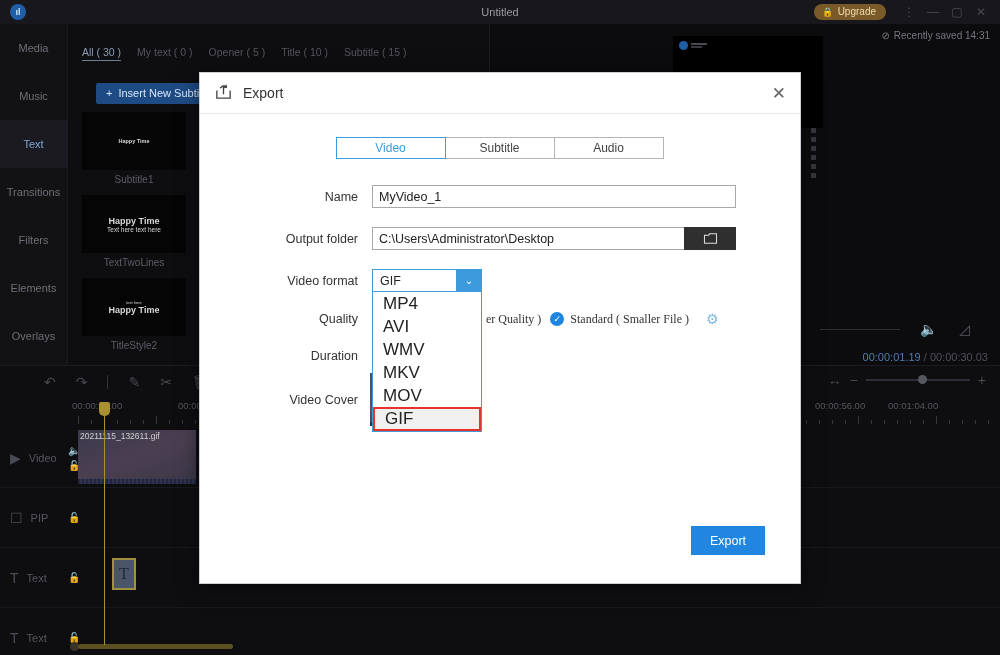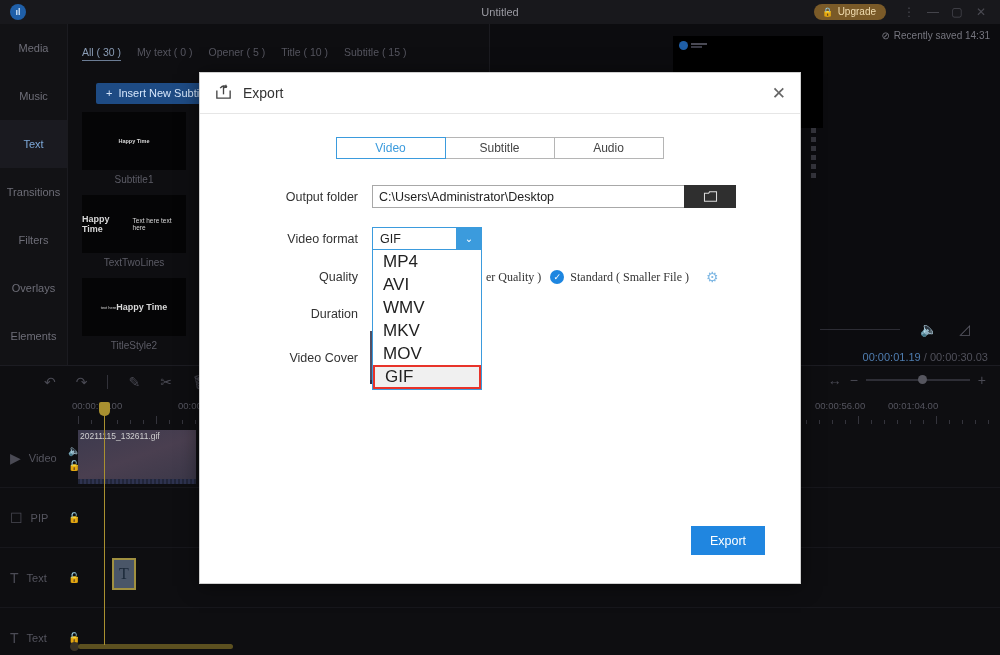--- a/index.html
+++ b/index.html
@@ -78,21 +78,21 @@
     padding: 4px 12px 5px 10px; border-radius: 2px;
     display: flex; align-items: center; gap: 6px;
   }
   .tmpl-grid {
     position: absolute; top: 88px; left: 14px; right: 0; bottom: 0;
     display: flex; flex-wrap: wrap; gap: 0 18px; align-content: flex-start;
   }
   .tmpl { width: 104px; margin-bottom: 10px; }
   .tmpl-thumb {
     width: 104px; height: 58px; background: #050506;
-    display: flex; flex-direction: row; align-items: center; justify-content: center;
+    display: flex; flex-direction: column; align-items: center; justify-content: center;
     color: #d8d8d8; overflow: hidden;
   }
   .tmpl-name { font-size: 10px; color: #5c5c66; text-align: center; margin-top: 4px; }
   .t-sm { font-size: 5.5px; font-weight: bold; }
   .t-md { font-size: 9px; font-weight: bold; }
   .t-xs { font-size: 6.5px; }
   .t-tiny { font-size: 4px; }
 
   
   .preview {
@@ -278,22 +278,22 @@
       <div class="wc">✕</div>
     </div>
   </div>
 
   <div class="leftnav">
     <div class="nav-item">Media</div>
     <div class="nav-item">Music</div>
     <div class="nav-item active">Text</div>
     <div class="nav-item">Transitions</div>
     <div class="nav-item">Filters</div>
+    <div class="nav-item">Elements</div>
     <div class="nav-item">Overlays</div>
-    <div class="nav-item">Elements</div>
   </div>
 
   <div class="browser">
     <div class="cat-tabs">
       <span class="active">All ( 30 )</span>
       <span>My text ( 0 )</span>
       <span>Opener ( 5 )</span>
       <span>Title ( 10 )</span>
       <span>Subtitle ( 15 )</span>
     </div>
@@ -555,20 +555,24 @@
       </div>
 
       <div class="seg-row">
         <div class="seg active">Video</div>
         <div class="seg">Subtitle</div>
         <div class="seg">Audio</div>
       </div>
 
       <div class="form">
 
+        <div class="frow">
+          <div class="flabel">Name</div>
+          <div class="finput">MyVideo_1</div>
+        </div>
 
         <div class="frow">
           <div class="flabel">Output folder</div>
           <div class="finput with-btn">C:\Users\Administrator\Desktop</div>
           <div class="folder-btn">
             <svg width="15" height="13" viewBox="0 0 16 14">
               <path d="M1.5 3.5 L6 3.5 L7 2 L14.5 2 L14.5 12 L1.5 12 Z" fill="none" stroke="#ddd" stroke-width="1.1"></path>
             </svg>
           </div>
         </div>

